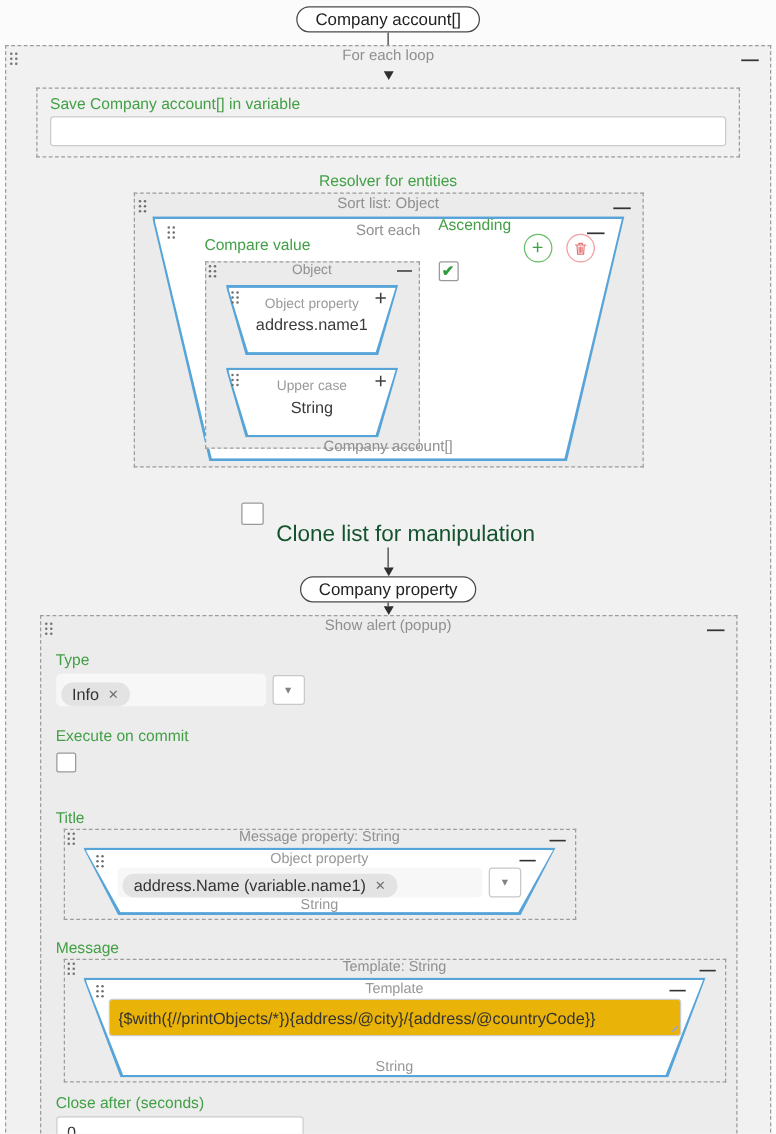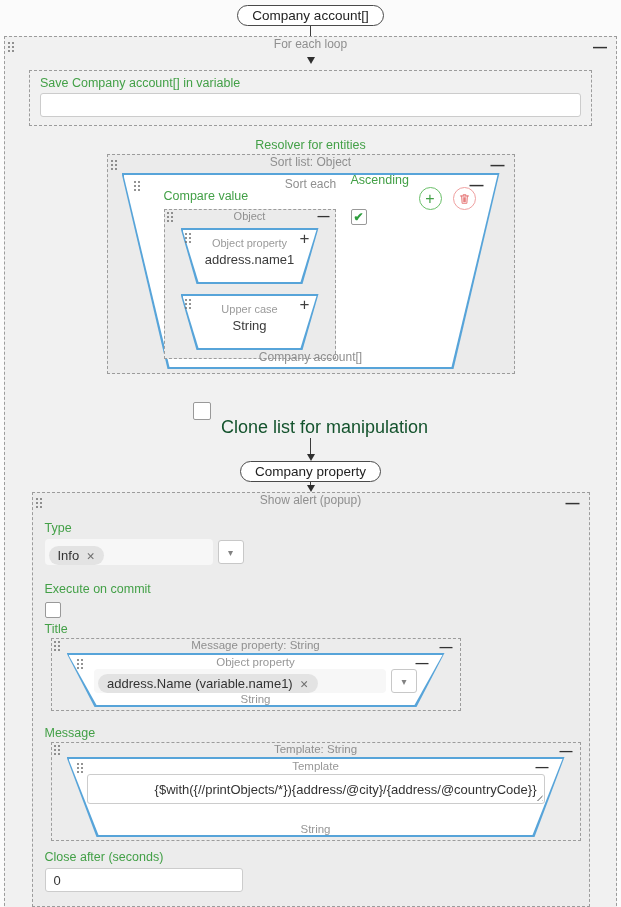--- a/index.html
+++ b/index.html
@@ -48,21 +48,21 @@
   .st-dots{position:absolute;left:4px;top:5px;}
   .st-plus{position:absolute;right:9px;top:1px;font-size:17px;color:#3f3f3f;}
   .st-title{position:absolute;top:9px;left:0;right:0;text-align:center;font-size:11px;color:#9a9a9a;}
   .st-value{position:absolute;top:24px;left:0;right:0;text-align:center;font-size:13px;color:#3a3a3a;}
   .out-label{position:absolute;bottom:5px;left:0;right:0;text-align:center;font-size:12px;color:#8f8f8f;}
   .clone-row{display:flex;justify-content:center;align-items:center;gap:10px;margin-top:10px;}
   .clone-label{font-size:18px;color:#14532d;margin-top:33px;}
   .cb.big-cb{width:18px;height:18px;}
   .alert-box{width:558px;margin:0 auto;background:#ececec;padding:0 12px 14px;position:relative;}
   .alert-box>.hdr{margin:0 -12px;}
-  .lbl2{margin-top:8px}.lbl17{margin-top:17px}.lbl24{}.lbl15{margin-top:15px}.lbl9{margin-top:9px}
+  .lbl2{margin-top:8px}.lbl17{margin-top:17px}.lbl24{margin-top:24px}.lbl15{margin-top:15px}.lbl9{margin-top:9px}
   .type-row{display:flex;gap:5px;margin-top:4px;align-items:center;}
   .field{background:#f7f7f7;border-radius:4px;display:flex;align-items:flex-end;padding:0 4px;}
   .type-field{width:168px;height:26px;}
   .chip{display:inline-flex;align-items:center;gap:7px;background:#e3e3e3;border-radius:11px;padding:2px 9px;font-size:13px;color:#333;white-space:nowrap;}
   .chip .x{color:#707070;font-size:10.5px;font-weight:400;}
   .ddbtn{width:26px;height:24px;background:#fff;border:1px solid #c8c8c8;border-radius:3px;display:flex;align-items:center;justify-content:center;color:#828282;font-size:10px;}
   .ex-cb{margin-top:6px;}
   .sub-box{margin-left:6px;margin-top:2px;padding-bottom:3px;}
   .w410{width:410px}.w530{width:530px}
   .sub-box>.hdr{height:14px;font-size:11.5px;}
@@ -71,21 +71,21 @@
   .mid{width:378px;height:54px;--s:28px;}
   .msg{width:498px;height:80px;--s:30px;}
   .tr-dots{position:absolute;left:10px;top:6px;}
   .tr-title{position:absolute;top:3px;left:0;right:0;text-align:center;font-size:11.5px;color:#979797;}
   .tr-minus{position:absolute;right:16px;top:3px;font-size:13px;}
   .tr-out{position:absolute;bottom:2px;left:0;right:0;text-align:center;font-size:11.5px;color:#979797;}
   .tt-field-row{position:absolute;top:16px;left:0;right:0;display:flex;justify-content:center;gap:5px;}
   .tt-field{width:292px;height:24px;}
   .mt-input-wrap{position:absolute;top:17px;left:0;right:0;display:flex;justify-content:center;}
   .mt-input{width:458px;height:30px;position:relative;}
-  .msg-in{width:100%;height:30px;border:1px solid #ccc;border-radius:3px;padding:0 7px;font:13px "Liberation Sans",sans-serif;color:#333;background:#ffffff;text-align:right;}
+  .msg-in{width:100%;height:30px;border:1px solid #ccc;border-radius:3px;padding:0 7px;font:13px "Liberation Sans",sans-serif;color:#333;background:#eab308;}
   .grip{position:absolute;right:2px;bottom:3px;width:9px;height:9px;clip-path:polygon(100% 0,0 100%,100% 100%);background:repeating-linear-gradient(135deg,#a8a8a8 0 1.5px,transparent 1.5px 4px);}
   .close-in{width:198px;margin-top:4px;display:block;}
 </style>
 </head>
 <body>
 
 <div class="pill-row" style="margin-top:5px">
   <div class="pill">Company account[]</div>
 </div>
 <div class="vline h10"></div>

